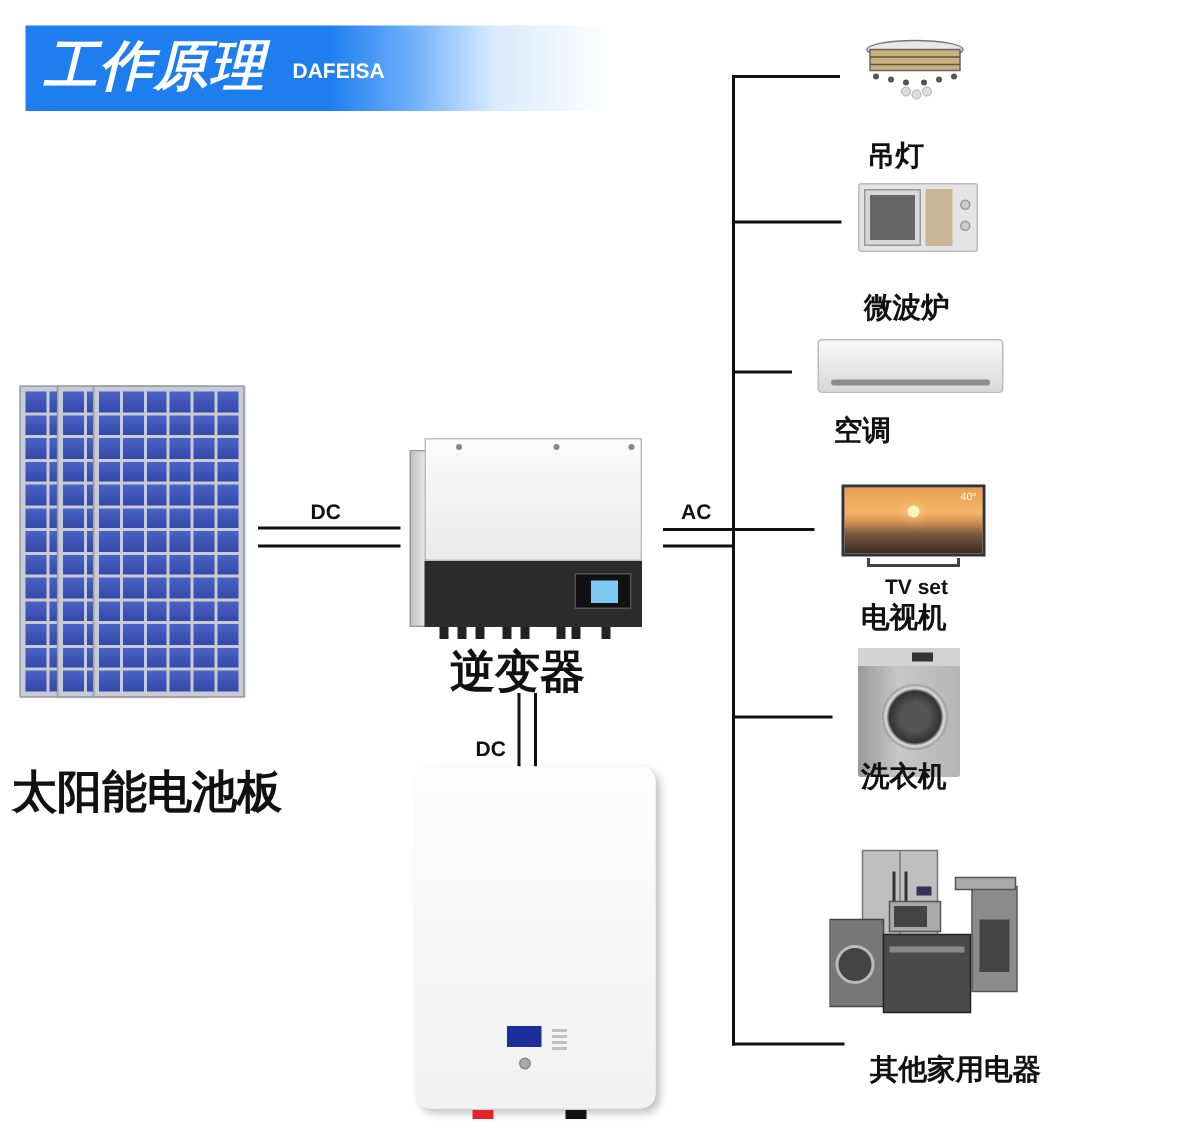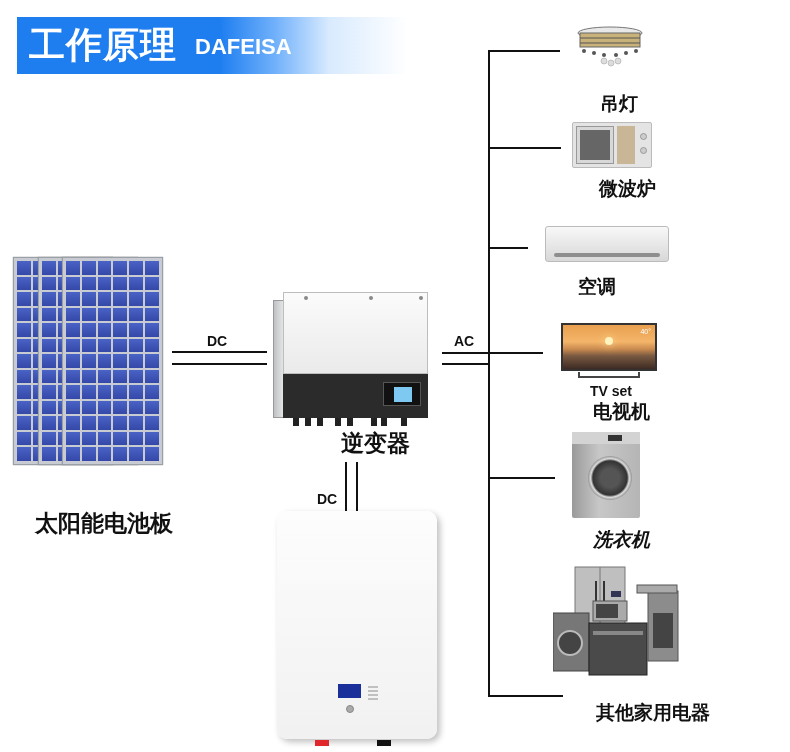--- a/index.html
+++ b/index.html
@@ -6,34 +6,34 @@
   html, body { width: 790px; height: 752px; background: #ffffff; overflow: hidden; }
   body { position: relative; font-family: "DejaVu Sans", "Liberation Sans", sans-serif; color: #111; }
 
   
   .banner {
     position: absolute; left: 17px; top: 17px; width: 390px; height: 57px;
     background: linear-gradient(90deg, #1e7ef0 0%, #1e7ef0 52%, #6fb0fb 66%, #d8eafe 80%, rgba(255,255,255,0) 100%);
   }
   .banner-title {
     position: absolute; left: 12px; top: 5px; font-size: 36px; font-weight: bold; color: #fff;
-    letter-spacing: 1px; line-height: 46px;
+    letter-spacing: 1px; line-height: 46px; font-style: italic;
   }
   .banner-brand {
-    position: absolute; left: 178px; top: 15px; font-size: 22px; font-weight: bold; color: #fff;
+    position: absolute; left: 178px; top: 15px; font-size: 14px; font-weight: bold; color: #fff;
     font-family: "Liberation Sans", "DejaVu Sans", sans-serif; line-height: 30px;
   }
 
   
   .hline { position: absolute; height: 2px; background: #111; }
   .vline { position: absolute; width: 2px; background: #111; }
 
   .conn-label { position: absolute; font-size: 14px; font-weight: bold; color: #111; font-family: "Liberation Sans", "DejaVu Sans", sans-serif; }
-  .device-label { position: absolute; font-size: 19px; font-weight: bold; color: #111; text-align: right; white-space: nowrap; }
-  .big-label { font-size: 23px; }
+  .device-label { position: absolute; font-size: 19px; font-weight: bold; color: #111; text-align: left; white-space: nowrap; }
+  .big-label { font-size: 30px; }
 
   
   .panel {
     position: absolute; background: #c8cbd2; border: 1px solid #9aa0a8; padding: 3px;
     display: grid; gap: 2px; box-shadow: 0 0 1px #777;
   }
   .cell { background: linear-gradient(180deg, #4a63c6, #3448a8); }
 
   
   .inv-body {
@@ -414,42 +414,42 @@
 <div class="device-label" style="left:578px;top:91px;width:60px;">吊灯</div>
 
 <div class="microwave">
   <div class="mw-door">
       <div class="mw-window"></div>
     </div>
   <div class="mw-inside"></div>
   <div class="mw-knob" style="top:10px;"></div>
   <div class="mw-knob" style="top:24px;"></div>
 </div>
-<div class="device-label" style="left:576px;top:176px;width:80px;">微波炉</div>
+<div class="device-label" style="left:576px;top:192px;width:80px;">微波炉</div>
 
 <div class="ac-unit">
   <div class="ac-vent"></div>
 </div>
 <div class="device-label" style="left:556px;top:274px;width:60px;">空调</div>
 
 <div class="tv">
   <div class="tv-sun"></div>
   <span class="tv-badge">40°</span>
 </div>
 <div class="tv-stand"></div>
 <div class="conn-label" style="left:586px;top:383px;width:50px;text-align:center;font-weight:bold;font-size:14px;">TV set</div>
 <div class="device-label" style="left:574px;top:399px;width:76px;">电视机</div>
 
 <div class="washer">
   <div class="washer-panel">
       <div class="washer-display"></div>
     </div>
   <div class="washer-door"></div>
 </div>
-<div class="device-label" style="left:574px;top:527px;width:76px;font-style:italic;">洗衣机</div>
+<div class="device-label" style="left:574px;top:505px;width:76px;">洗衣机</div>
 
 <svg class="appliances" viewBox="0 0 128 115">
   <rect x="22" y="4" width="50" height="70" fill="#bfbfbf" stroke="#777"></rect>
   <line x1="47" y1="4" x2="47" y2="74" stroke="#777"></line>
   <rect x="42" y="18" width="2" height="30" fill="#333"></rect>
   <rect x="50" y="18" width="2" height="30" fill="#333"></rect>
   <rect x="58" y="28" width="10" height="6" fill="#335"></rect>
   <rect x="95" y="28" width="30" height="70" fill="#8c8c8c" stroke="#555"></rect>
   <rect x="100" y="50" width="20" height="35" fill="#444"></rect>
   <rect x="84" y="22" width="40" height="8" fill="#aaa" stroke="#555"></rect>

